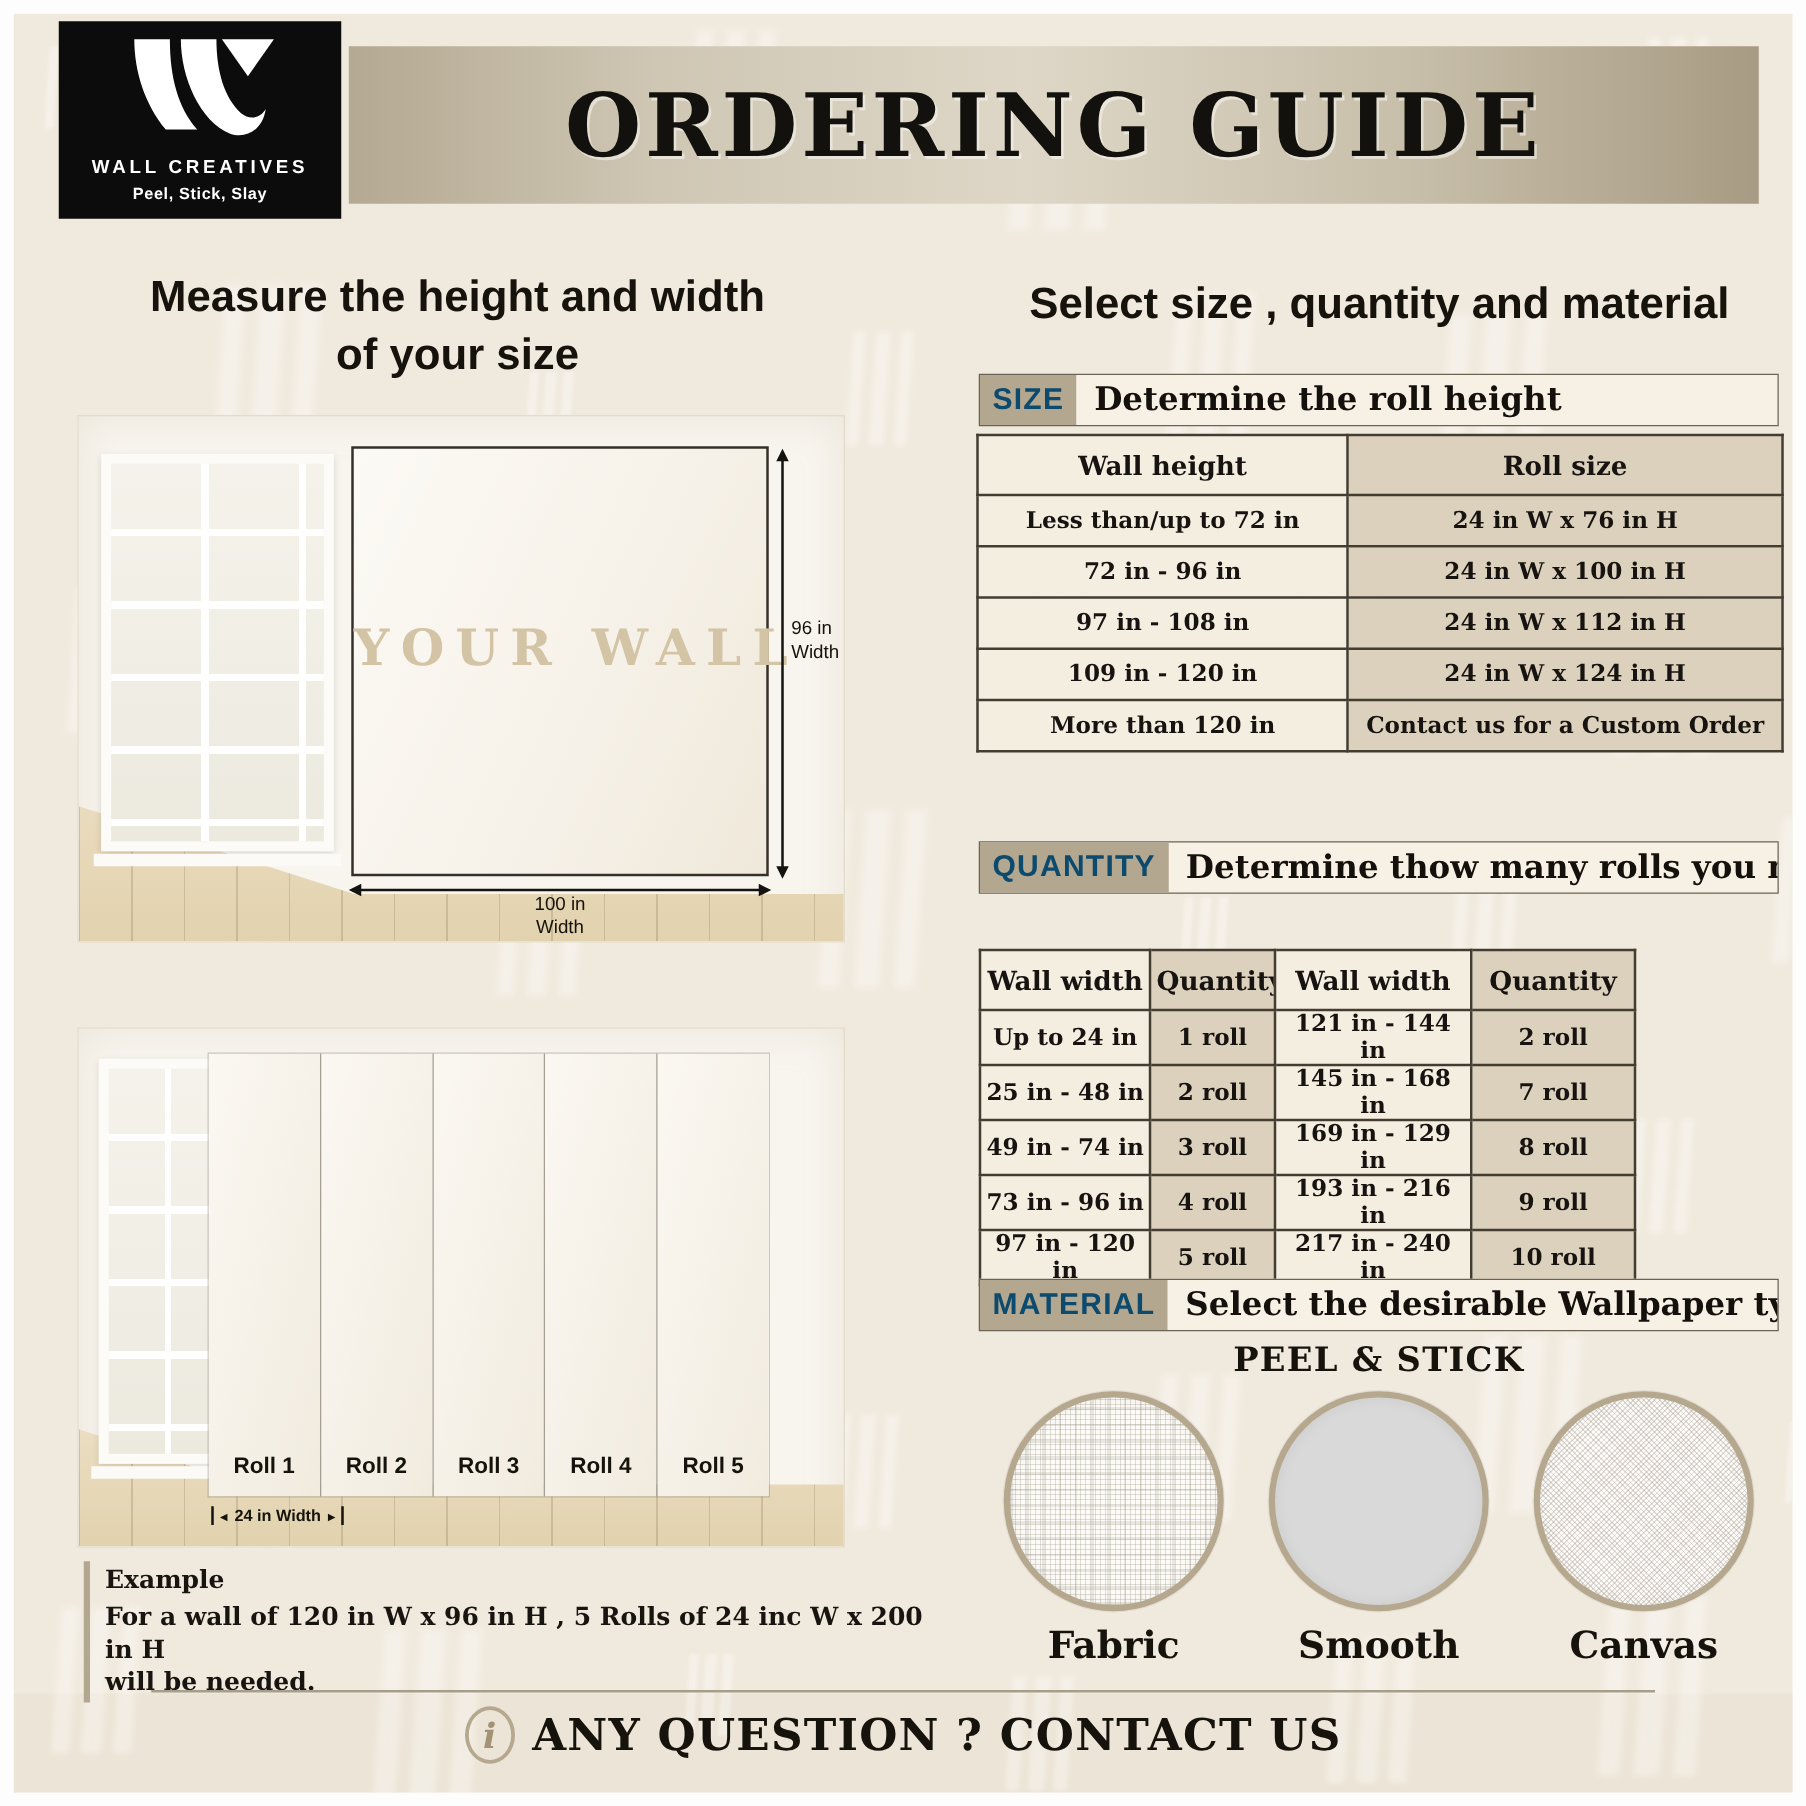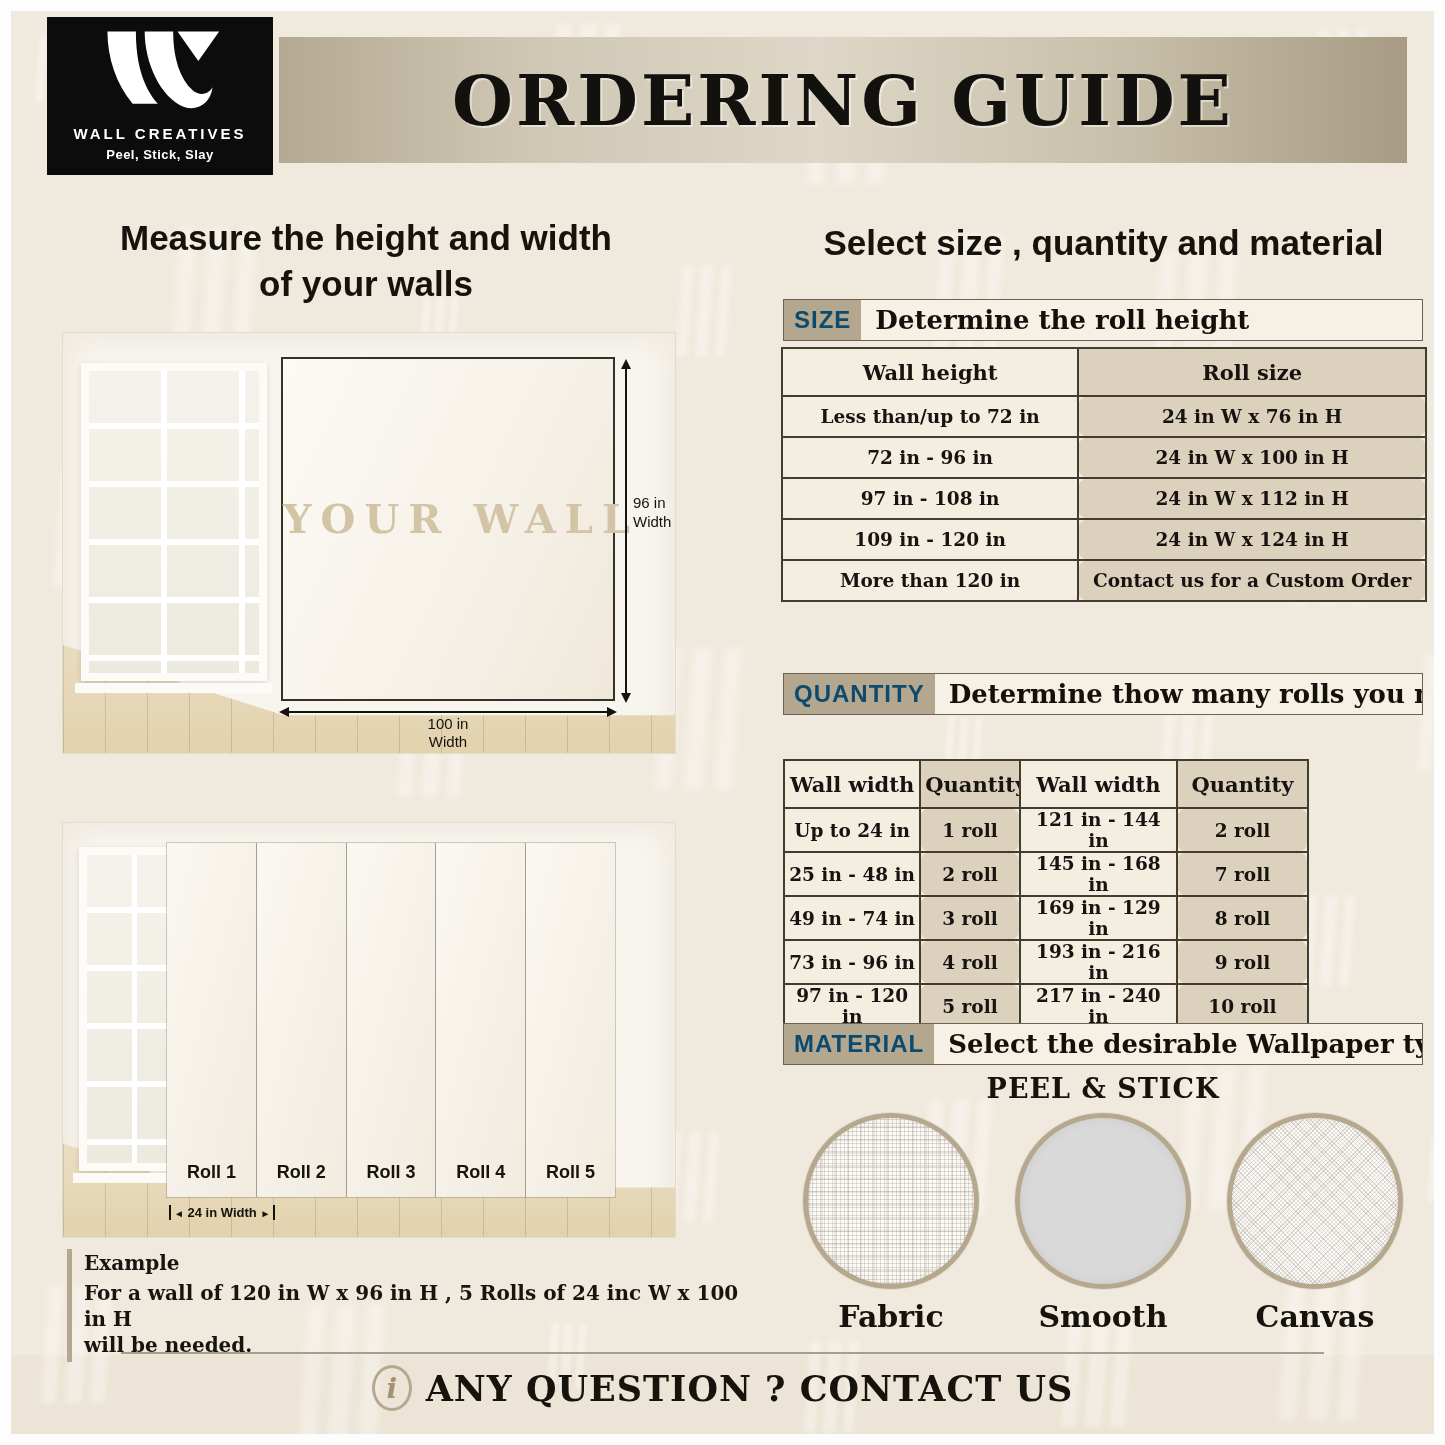--- a/index.html
+++ b/index.html
@@ -98,21 +98,21 @@
   .tag{background:var(--accent-tan,#b3a78f); color:#0c4a6e; font-weight:bold; font-size:24px; line-height:40px;
       padding:0 10px; letter-spacing:1px; flex:0 0 auto;}
   .bar-title{font-family:"DejaVu Serif",serif; font-weight:bold; font-size:26px; line-height:40px;
       color:#14110c; padding-left:14px; white-space:nowrap;}
   .size-bar{top:288px;} .qty-bar{top:662px;} .mat-bar{top:1012px;}
   .data-table{position:absolute; border-collapse:collapse; table-layout:fixed;
       font-family:"DejaVu Serif",serif; color:#171310;padding-left:32px;}
   .data-table th,.data-table td{border:2px solid var(--table-border,#433d31); font-weight:bold;
       text-align:center; vertical-align:middle; padding:0 4px; overflow:hidden;}
   .data-table th{height:46px; font-size:21px;}
-  .data-table td{height:39px; font-size:18.5px;border-radius:11px;}
+  .data-table td{height:39px; font-size:18.5px;}
   .cream{background:var(--table-cream,#f4eee1);} .tan{background:var(--table-tan,#dcd1bd);}
   #size-table{left:770px; top:336px; width:646px;}
   #quantity-table{left:772px; top:712px; width:526px;margin-top:36px;}
   .peel{position:absolute; left:772px; top:1062px; width:640px; text-align:center;
       font-family:"DejaVu Serif",serif; font-weight:bold; font-size:27px; letter-spacing:1px;}
   #material-options{position:absolute; left:772px; top:1102px; width:640px; display:flex;
       justify-content:center; gap:26px;}
   .mat-item{width:186px; text-align:center;}
   .mat-circle{width:166px; height:166px; margin:0 auto; border-radius:50%;
       border:5px solid var(--circle-border,#b5a88e);
@@ -200,21 +200,21 @@
       </svg>
       <div class="brand-name">WALL CREATIVES</div>
       <div class="brand-tagline">Peel, Stick, Slay</div>
     </div>
     <div class="banner">
       <h1>ORDERING GUIDE</h1>
     </div>
 
     <div class="left-heading">
       <div>Measure the height and width</div>
-      <div>of your walls</div>
+      <div>of your size</div>
     </div>
 
     <div class="room room1">
       <div class="floor"></div>
       <div class="window">
         <div class="win-panes"></div>
       </div>
       <div class="main-wall">
         <div class="wall-text">YOUR WALL</div>
       </div>
@@ -250,21 +250,21 @@
           </div>
           <div class="roll-panel">
             <span class="roll-label">Roll 5</span>
           </div>
         </div>
       <div class="roll-width"><span class="arr">◄</span> <span>24 in Width</span> <span class="arr">►</span></div>
     </div>
 
     <div class="example">
       <div class="ex-title">Example</div>
-      <div class="ex-line">For a wall of 120 in W x 96 in H , 5 Rolls of 24 inc W x 100 in H</div>
+      <div class="ex-line">For a wall of 120 in W x 96 in H , 5 Rolls of 24 inc W x 200 in H</div>
       <div class="ex-line">will be needed.</div>
     </div>
 
     <div class="right-heading">Select size , quantity and material</div>
 
     <div class="section-bar size-bar">
       <span class="tag">SIZE</span>
       <span class="bar-title">Determine the roll height</span>
     </div>
     <table class="data-table" id="size-table">

